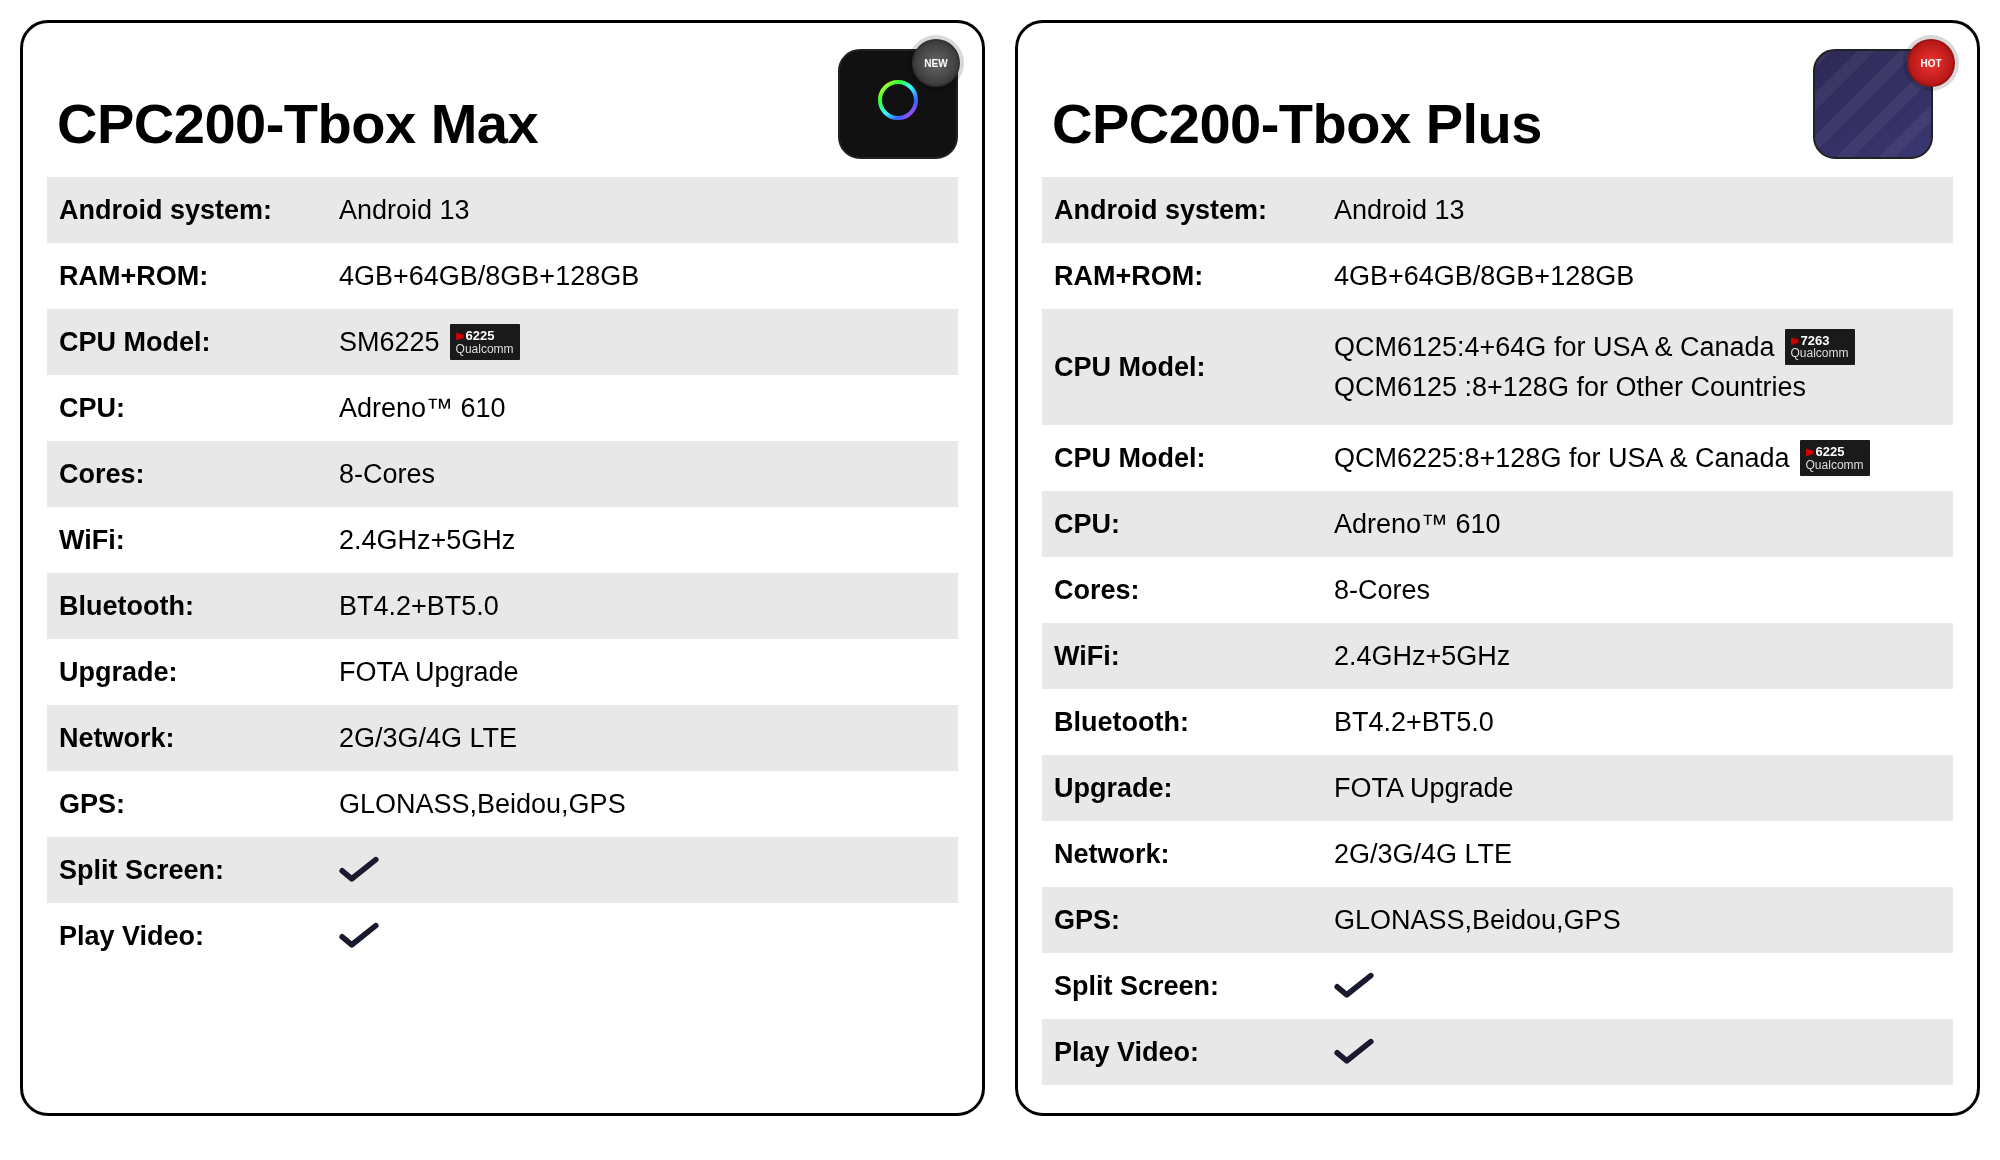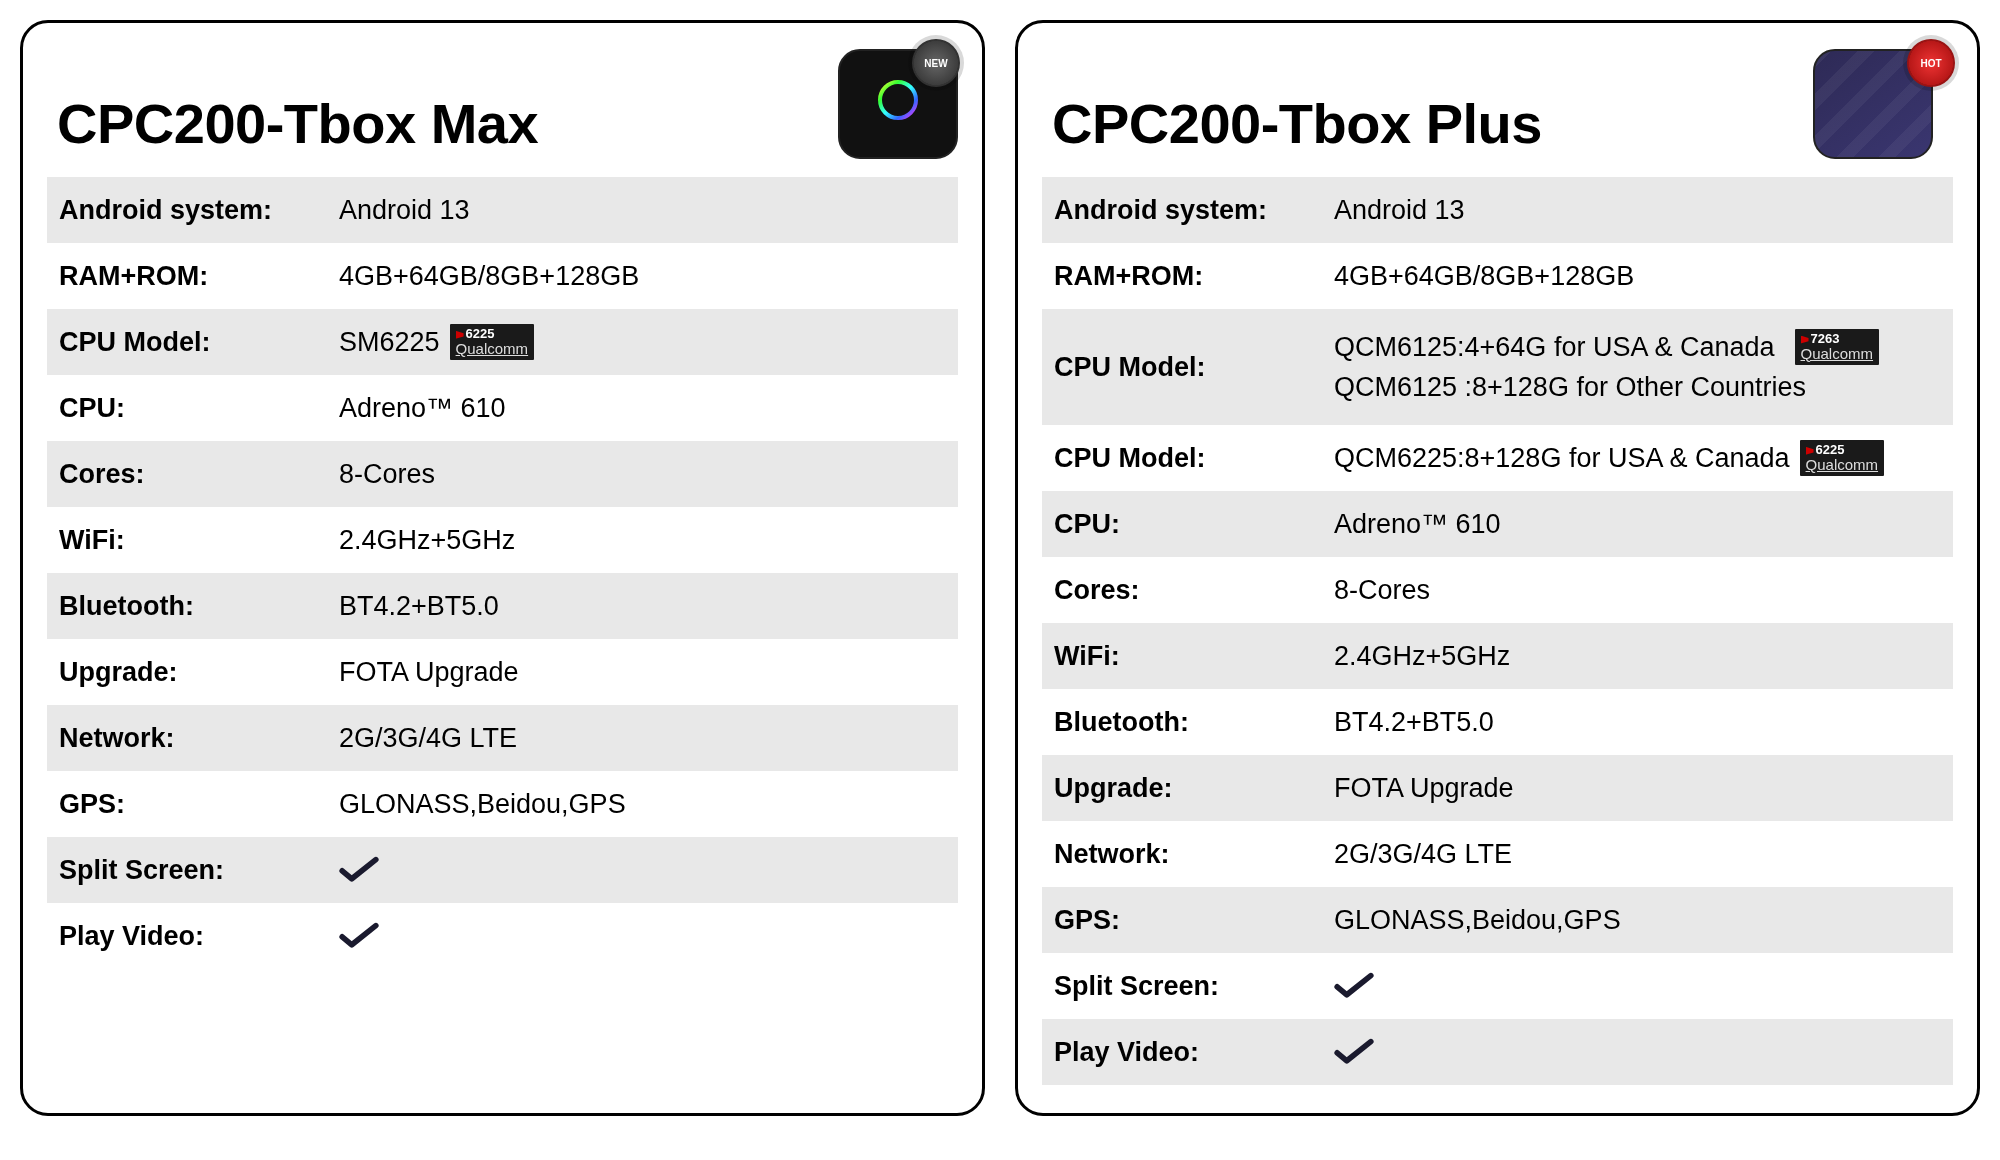--- a/index.html
+++ b/index.html
@@ -142,33 +142,33 @@
   }
   .chip-badge .chip-num::before {
     content:"";
     display:inline-block;
     width:8px;height:8px;
     background:#c00;
     margin-right:2px;
     clip-path: polygon(0 0, 100% 30%, 100% 70%, 0 100%);
     vertical-align: middle;
   }
-  .chip-badge .chip-brand { font-size: 15px; color:#ddd;text-decoration:underline; }
+  .chip-badge .chip-brand { font-size: 12px; color:#ddd; }
   .check-icon {
     width: 40px;
     height: 28px;
   }
   .check-icon path {
     stroke: #1a1a2e;
     stroke-width: 7;
     fill: none;
     stroke-linecap: round;
     stroke-linejoin: round;
   }
-  .cpu-line { display:flex; align-items:center; gap:20px; width:100%; }
+  .cpu-line { display:flex; align-items:center; gap:10px; width:100%; }
 </style>
 </head>
 <body>
 
 <div class="card">
   <div class="card-header">
     <div class="card-title">CPC200-Tbox Max</div>
     <div class="product-icon-wrap">
       <div class="product-icon product-max">
         <svg viewBox="0 0 60 60">

